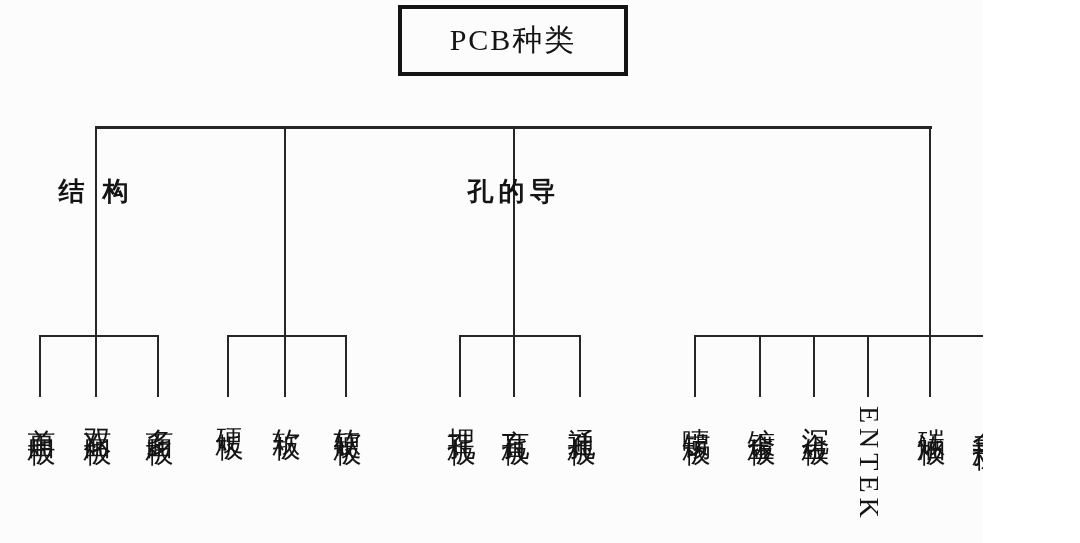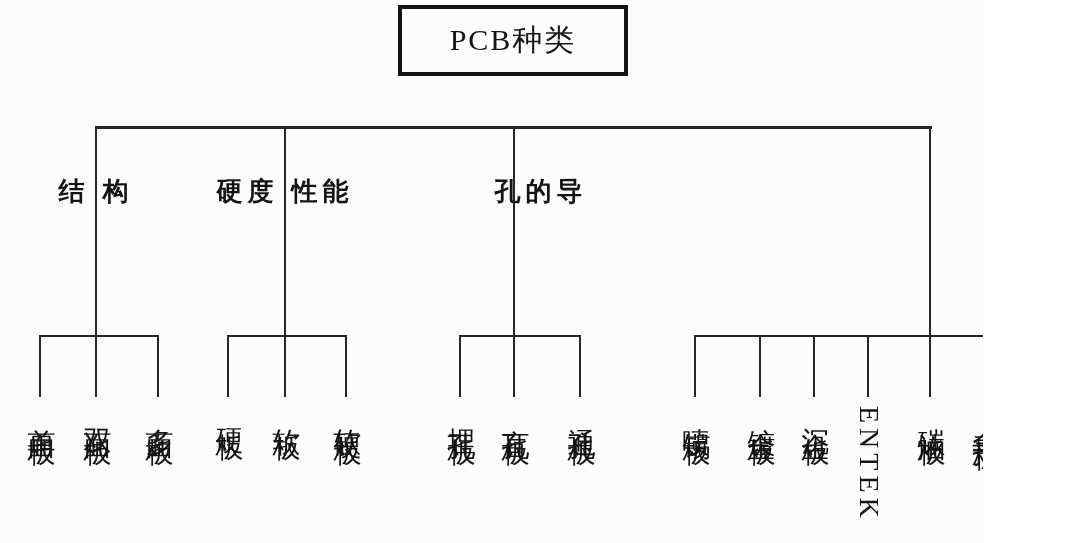--- a/index.html
+++ b/index.html
@@ -92,25 +92,21 @@
 
   <div class="vline cat" style="left:95px"></div>
   <div class="vline cat" style="left:284px"></div>
   <div class="vline cat" style="left:513px"></div>
   <div class="vline cat" style="left:929px"></div>
 
   <div class="branch-label" style="left:96px">
     <span>结</span>
     <span>构</span>
   </div>
-  <div class="branch-label" style="left:285px">
-    <span>硬度</span>
-    <span>性能</span>
-  </div>
-  <div class="branch-label" style="left:541px">
+  <div class="branch-label" style="left:514px">
     <span>孔的导</span>
   </div>
 
   <div class="hline fork" style="left:39px;  top:335px; width:120px"></div>
   <div class="hline fork" style="left:227px; top:335px; width:120px"></div>
   <div class="hline fork" style="left:459px; top:335px; width:122px"></div>
   <div class="hline fork" style="left:694px; top:335px; width:339px"></div>
 
   <div class="vline leafdrop" style="left:39px"></div>
   <div class="vline leafdrop" style="left:95px"></div>

